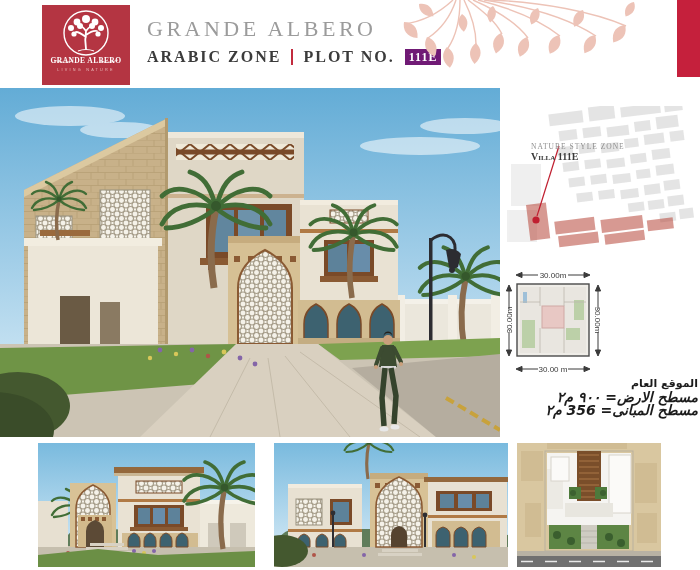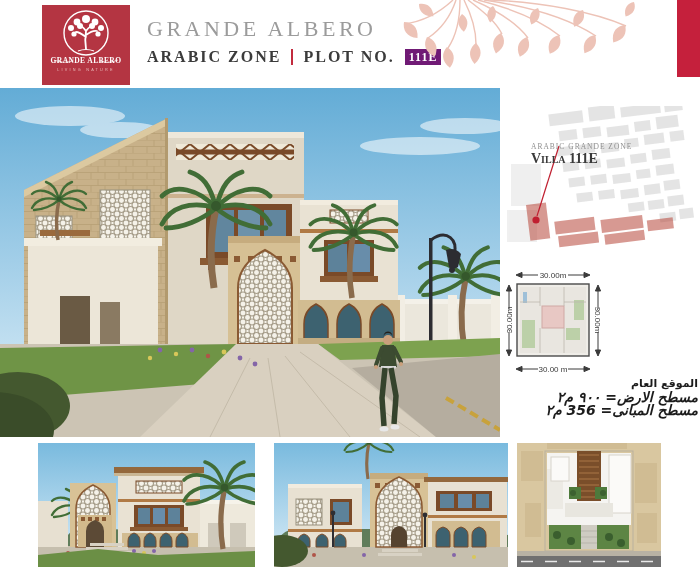--- a/index.html
+++ b/index.html
@@ -16,21 +16,21 @@
   .plot-badge{background:#701a75;color:#ffffff;font-size:12px;font-weight:700;
               letter-spacing:1px;padding:1px 4px;line-height:14px;}
   .leaf-ornament{position:absolute;left:398px;top:0;}
   .accent-bar{position:absolute;left:677px;top:0;width:23px;height:77px;background:#c5203c;}
   
   .main-render{position:absolute;left:0;top:88px;width:500px;height:349px;}
   
   .site-map{position:absolute;left:505px;top:106px;width:193px;height:152px;}
   .map-zone-label{position:absolute;left:26px;top:36px;font-size:7.5px;letter-spacing:1px;
                   color:#8f8f8f;white-space:nowrap;}
-  .map-villa-label{position:absolute;left:26px;top:45px;font-size:14px;font-weight:700;
+  .map-villa-label{position:absolute;left:26px;top:45px;font-size:10px;font-weight:700;
                    color:#3a3a3a;font-variant:small-caps;white-space:nowrap;}
   .plot-diagram{position:absolute;left:504px;top:262px;width:112px;height:115px;}
   .location-info{position:absolute;left:540px;top:377px;width:158px;text-align:right;
                  font-family:"DejaVu Sans",sans-serif;color:#1c1c1c;direction:rtl;}
   .loc-heading{font-size:11px;font-weight:700;line-height:14px;}
   .loc-line{font-size:14px;font-weight:700;line-height:13px;font-style:italic;}
   
   .thumb1{position:absolute;left:38px;top:443px;width:217px;height:124px;}
   .thumb2{position:absolute;left:274px;top:443px;width:234px;height:124px;}
   .roof-plan{position:absolute;left:517px;top:443px;width:144px;height:124px;}
@@ -326,21 +326,21 @@
         <rect x="24" y="92" width="20" height="36"></rect>
           <rect x="50" y="112" width="40" height="13"></rect>
         <rect x="52" y="127" width="40" height="11"></rect>
           <rect x="96" y="116" width="42" height="13"></rect>
         <rect x="98" y="131" width="40" height="10"></rect>
           <rect x="142" y="122" width="26" height="11"></rect>
       </g>
       <path d="M54,40 L32,110" stroke="#c01f30" stroke-width="1.2"></path>
       <circle cx="31" cy="114" r="3.6" fill="#c01f30"></circle>
     </svg>
-    <div class="map-zone-label">ARABIC GRANDE ZONE</div>
+    <div class="map-zone-label">NATURE STYLE ZONE</div>
     <div class="map-villa-label">Villa 111E</div>
   </div>
 
   <svg class="plot-diagram" viewBox="0 0 112 115" font-family="Liberation Sans, sans-serif">
     <rect x="13" y="22" width="72" height="72" fill="#efede8" stroke="#4a4a4a" stroke-width="1.4"></rect>
     <g>
       <rect x="16" y="25" width="66" height="66" fill="#e9e6e0"></rect>
       <rect x="18" y="58" width="13" height="28" fill="#bcd0a8"></rect>
       <rect x="70" y="38" width="10" height="20" fill="#bcd0a8"></rect>
       <rect x="62" y="66" width="14" height="12" fill="#bcd0a8"></rect>

